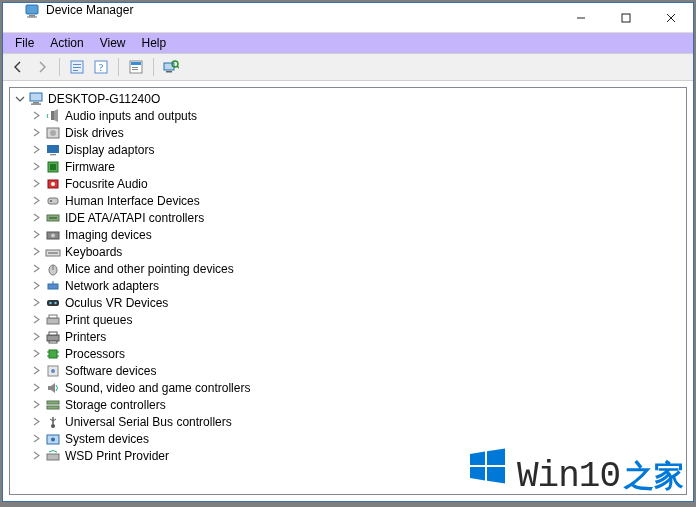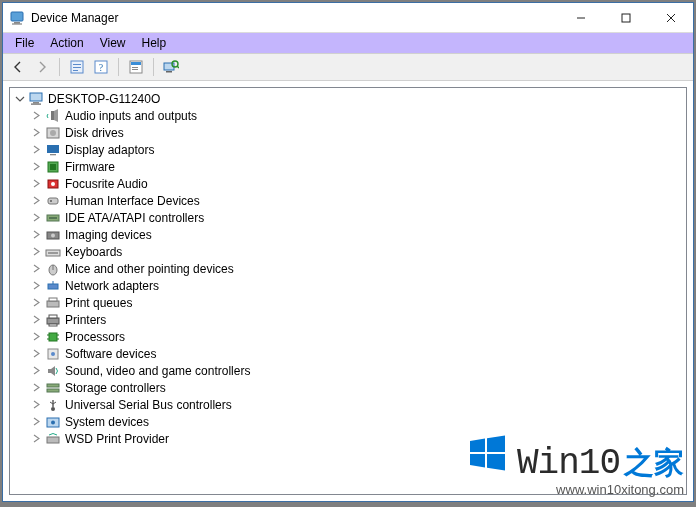--- a/index.html
+++ b/index.html
@@ -19,22 +19,21 @@
     background: #fff;
     border: 1px solid #3a6ea5;
     display: flex;
     flex-direction: column;
   }
   .titlebar {
     height: 30px;
     background: #fff;
     border-bottom: 1px solid #dcdcdc;
     display: flex;
-    align-items: center;
-    padding-left: 6px;
+    padding-left: 21px;
     user-select: none;
   }
   .titlebar .app-icon {
     width: 16px; height: 16px;
     margin-right: 6px;
     display: flex; align-items: center; justify-content: center;
   }
   .titlebar .title-text {
     flex: 1;
     color: #000;
@@ -466,20 +465,37 @@
               </li>
               <li>
                 <div class="child-row">
                   <span class="expander">
                     <svg width="9" height="9">
                       <path d="M2 1 L7 4.5 L2 8" fill="none" stroke="#888" stroke-width="1.1"></path>
                     </svg>
                   </span>
                   <span class="dev-icon">
                     <svg width="16" height="16" viewBox="0 0 16 16">
+                      <rect x="2" y="5" width="12" height="6" rx="2" fill="#333"></rect>
+                      <circle cx="5.5" cy="8" r="1.2" fill="#6cf"></circle>
+                      <circle cx="10.5" cy="8" r="1.2" fill="#6cf"></circle>
+                    </svg>
+                  </span>
+                  <span class="label">Oculus VR Devices</span>
+                </div>
+              </li>
+              <li>
+                <div class="child-row">
+                  <span class="expander">
+                    <svg width="9" height="9">
+                      <path d="M2 1 L7 4.5 L2 8" fill="none" stroke="#888" stroke-width="1.1"></path>
+                    </svg>
+                  </span>
+                  <span class="dev-icon">
+                    <svg width="16" height="16" viewBox="0 0 16 16">
                       <rect x="2" y="6" width="12" height="6" fill="#bbb" stroke="#777"></rect>
                       <rect x="4" y="3" width="8" height="3" fill="#fff" stroke="#777"></rect>
                     </svg>
                   </span>
                   <span class="label">Print queues</span>
                 </div>
               </li>
               <li>
                 <div class="child-row">
                   <span class="expander">
@@ -628,14 +644,13 @@
       <svg width="40" height="40" viewBox="0 0 40 40">
         <polygon points="3,8 18,5.5 18,19 3,19" fill="#0078d7"></polygon>
         <polygon points="20,5.2 38,2.5 38,19 20,19" fill="#0078d7"></polygon>
         <polygon points="3,21 18,21 18,34.5 3,32" fill="#0078d7"></polygon>
         <polygon points="20,21 38,21 38,37.5 20,34.8" fill="#0078d7"></polygon>
       </svg>
     </span>
     <span class="wm-big">Win10</span>
     <span class="wm-cn">之家</span>
   </div>
-  <div class="wm-url">www.win10xitong.com</div>
 </div>
 
 </body></html>

